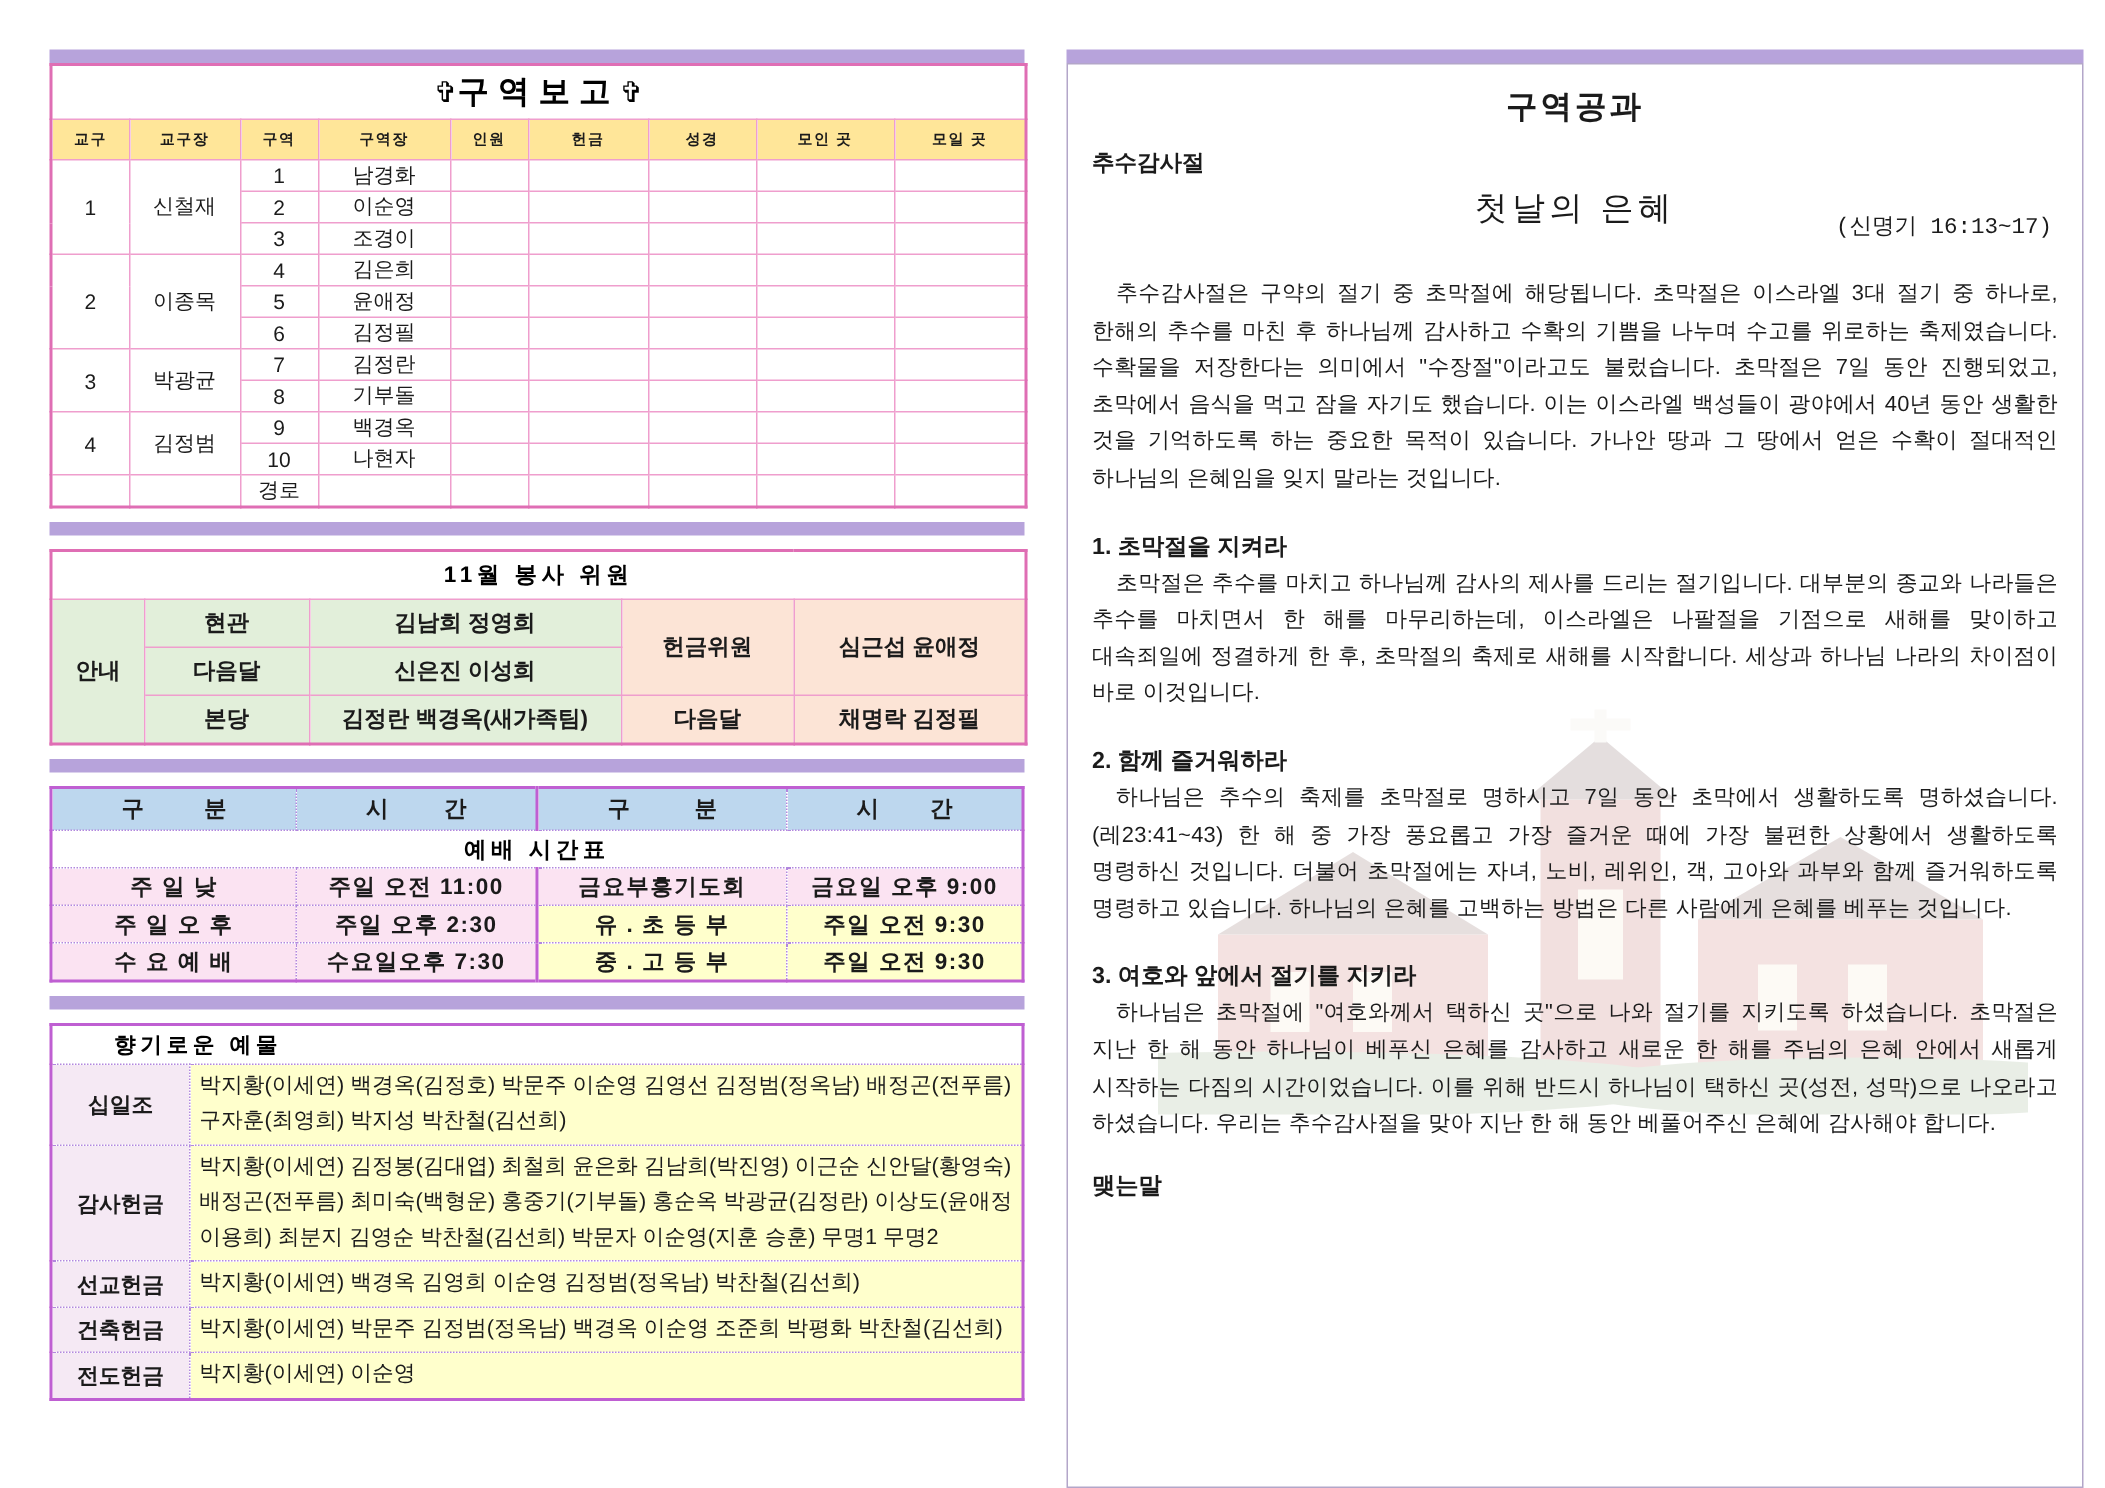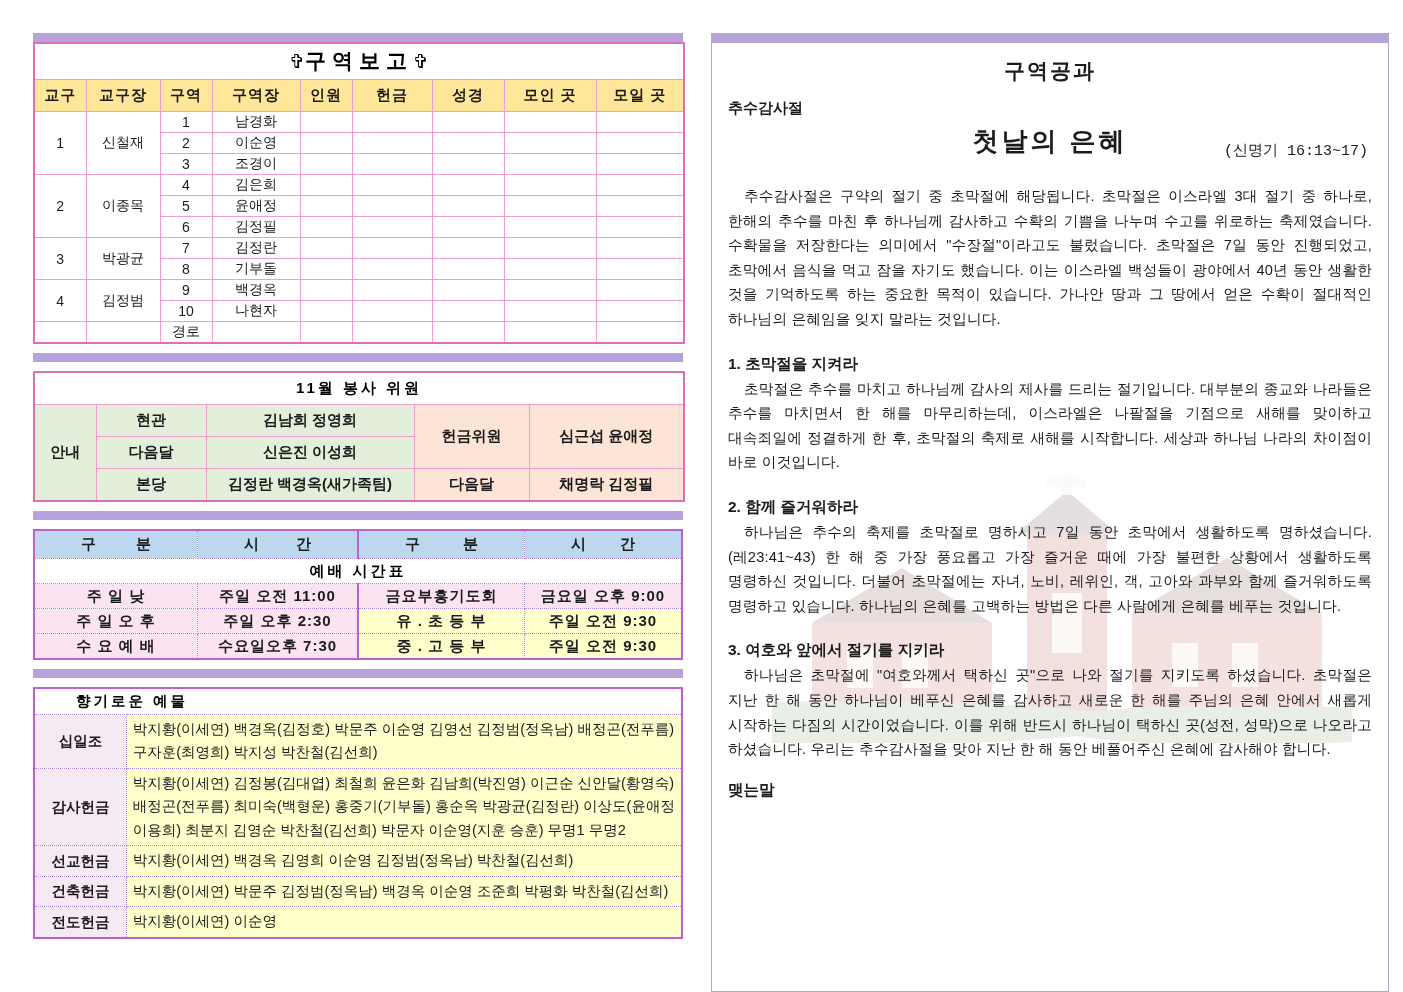--- a/index.html
+++ b/index.html
@@ -17,21 +17,21 @@
   td,th{overflow:hidden;white-space:nowrap;}
 
   
   .report-table{border:2px solid #df6eb4;}
   .report-table td,.report-table th{border:1px solid #ef9ecd;text-align:center;}
   .tbl-title{
     font-size:21px;font-weight:bold;letter-spacing:6px;padding:3px 0 4px;
     background:#ffffff;color:#000;
   }
   .tbl-title .cross{letter-spacing:0;font-weight:normal;font-size:19px;}
-  .report-table th.hdr{background:#ffe699;font-size:15px;font-weight:bold;padding:6px 0;letter-spacing:1px;}
+  .report-table th.hdr{background:#ffe699;font-size:10px;font-weight:bold;padding:6px 0;letter-spacing:1px;}
   .report-table td.body{font-size:14px;height:20px;padding:0 2px;background:#fff;}
 
   
   .committee-table{border:2px solid #df6eb4;margin-top:9px;}
   .committee-table td{border:1px solid #ef9ecd;text-align:center;font-size:15px;font-weight:bold;padding:6px 2px;}
   .cell-green{background:#e2efda;}
   .cell-peach{background:#fce4d6;}
 
   
   .schedule-table{border:2px solid #bf5fd2;margin-top:9px;}
@@ -55,21 +55,21 @@
 
   
   .panel{
     position:relative;border:1px solid #b3a6c9;height:950px;box-sizing:border-box;
     background:#fff;
   }
   .panel-inner{position:relative;padding:6px 16px 0 16px;z-index:2;}
   .lesson-title{text-align:center;font-size:21px;font-weight:bold;letter-spacing:2px;margin-top:8px;}
   .lesson-season{font-size:15px;font-weight:bold;margin-top:14px;}
   .lesson-headrow{position:relative;margin-top:6px;height:40px;}
-  .lesson-heading{text-align:center;font-size:26px;font-weight:bold;letter-spacing:3px;}
+  .lesson-heading{text-align:center;font-size:22px;font-weight:normal;letter-spacing:3px;}
   .lesson-scripture{position:absolute;right:4px;bottom:4px;font-size:15px;font-family:Liberation Mono, monospace;}
   .lesson-body{margin-top:20px;}
   .lesson-body p{
     margin:0;font-size:14.6px;line-height:24.6px;text-align:justify;
     text-indent:1.1em;white-space:normal;word-break:keep-all;letter-spacing:.2px;
   }
   .sec-heading{font-size:15.5px;font-weight:bold;margin:22px 0 2px;}
   .concl-heading{margin-top:18px;}
 
   

